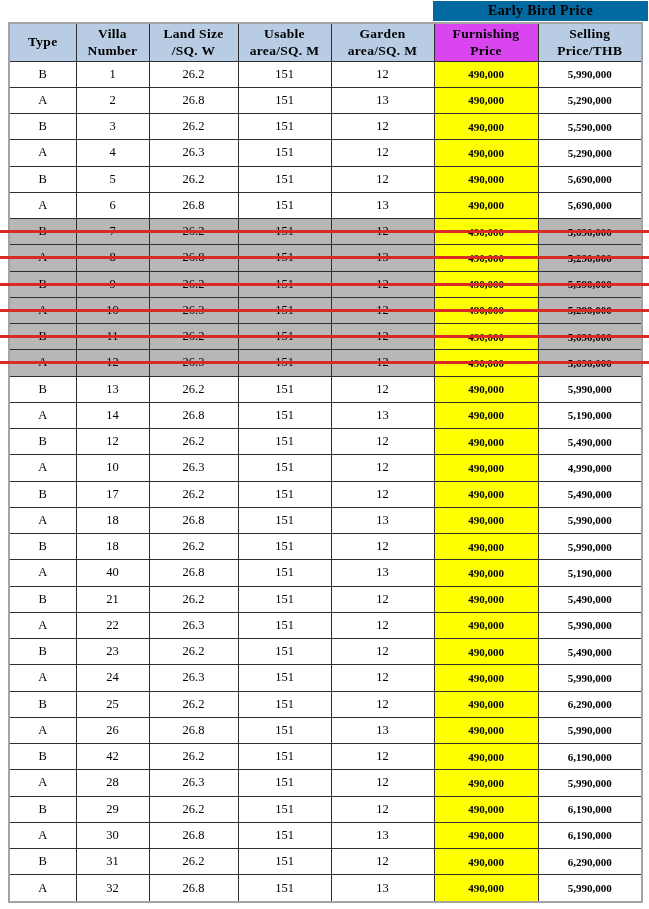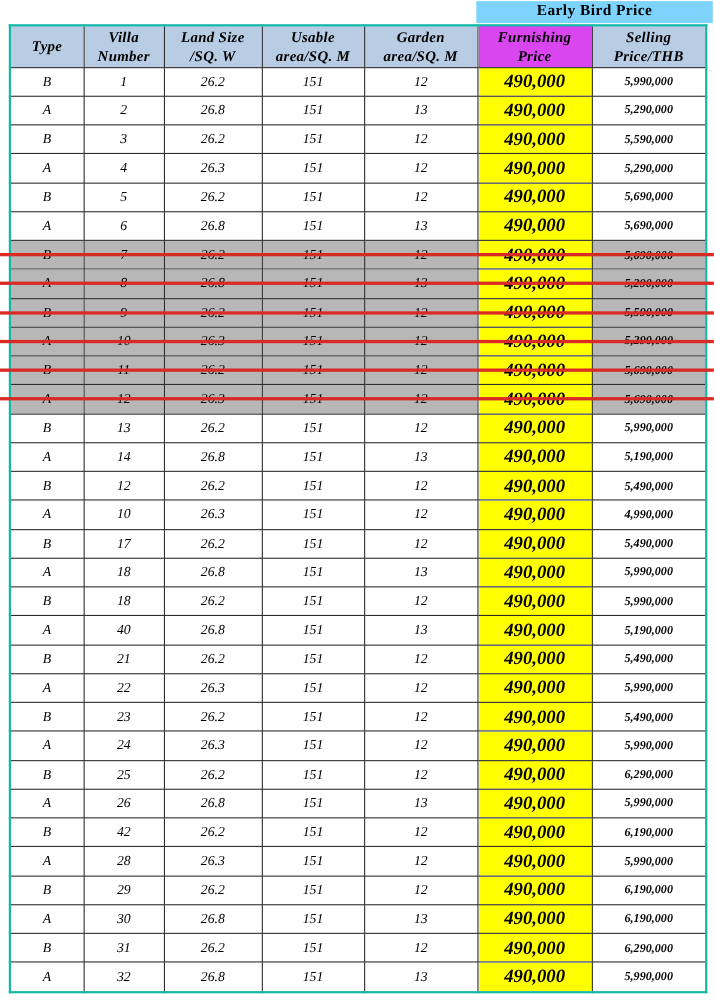--- a/index.html
+++ b/index.html
@@ -7,32 +7,31 @@
     position:relative;
     width:649px;height:909px;
     background:#ffffff;
     font-family:"Liberation Serif","DejaVu Serif",serif;
     color:#000;
     overflow:hidden;
   }
   .band{
     position:absolute;
     left:433px;top:1px;width:215px;height:20px;
-    background:#7dd3fc;
+    background:#0369a1;
     display:flex;align-items:center;justify-content:center;
     font-weight:bold;font-size:14px;letter-spacing:0.4px;
   }
   table.price{
     position:absolute;
     left:8px;top:22px;
     width:633px;height:881px;
     border-collapse:collapse;
     table-layout:fixed;
-    border:2px solid #14b8a6;
-    font-style:italic;
+    border:2px solid #a3a3a3;
   }
   .price th,.price td{
     border:1px solid #2e2e2e;
     text-align:center;
     vertical-align:middle;
     padding:0;
     overflow:hidden;
   }
   .price thead tr{height:38px;}
   .price th{
@@ -40,21 +39,21 @@
     font-size:13.5px;
     font-weight:bold;
     line-height:1.3;
     letter-spacing:0.3px;
   }
   .price th.col-furnishing{background:#d946ef;}
   .price td{font-size:12.5px;}
   .price td.col-furnishing{
     background:#ffff00;
     font-weight:bold;
-    font-size:17px;
+    font-size:11px;
   }
   .price td.col-selling{
     font-weight:bold;
     font-size:11px;
   }
   .price tr.struck td{background:#b7b7b7;}
   .price tr.struck td.col-furnishing{background:#ffff00;}
   .strike-line{
     position:absolute;
     left:0;width:649px;height:3px;

